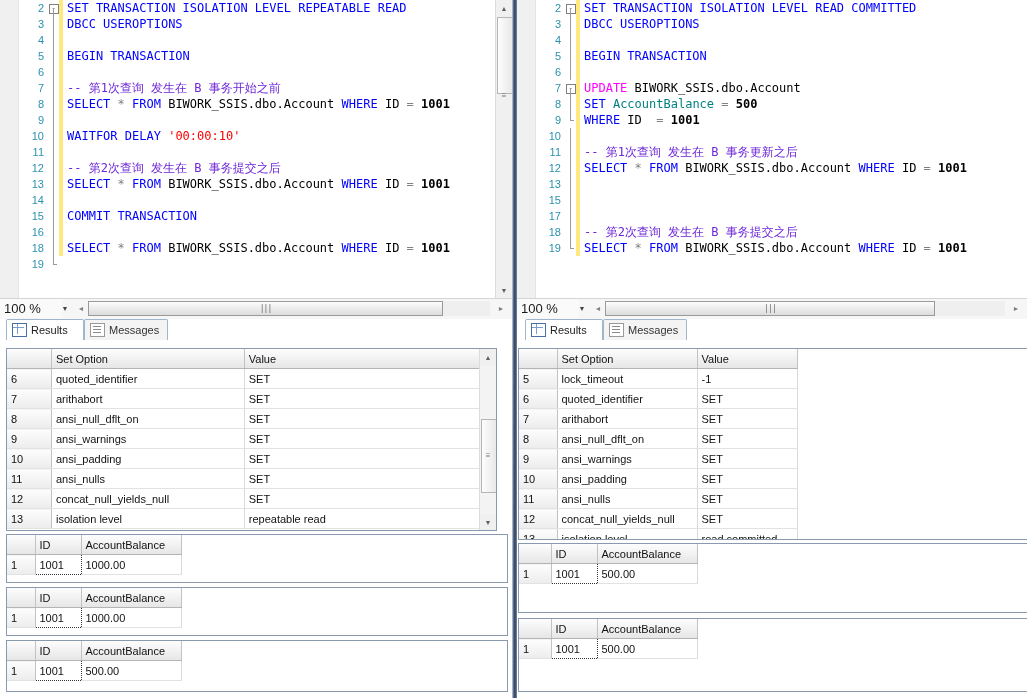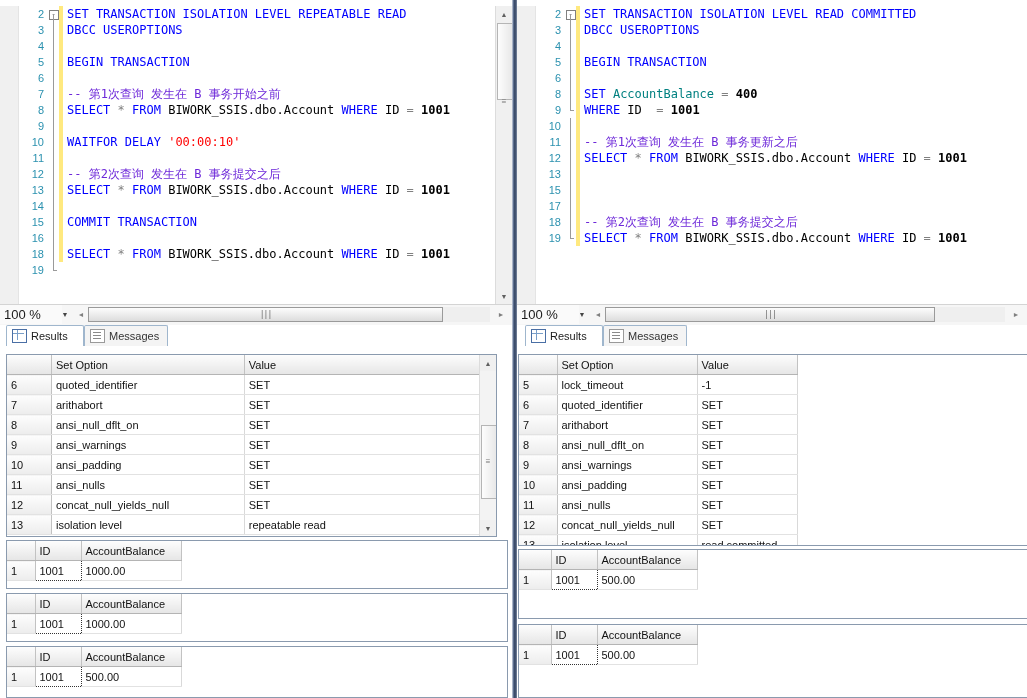--- a/index.html
+++ b/index.html
@@ -5,21 +5,21 @@
   html,body{margin:0;padding:0;}
   body{
     width:1027px;height:698px;overflow:hidden;
     background:#ffffff;
     font-family:"Liberation Sans", sans-serif;
     font-size:11px;color:#000;
   }
   .app{position:relative;width:1027px;height:698px;}
 
   
-  .pane{position:absolute;top:6px;height:518px;box-sizing:border-box;background:#fff;}
+  .pane{position:absolute;top:0;height:518px;box-sizing:border-box;background:#fff;}
   .pane-left{left:0;width:512px;}
   .pane-divider{position:absolute;left:512px;top:0;width:5px;height:698px;
     background:linear-gradient(to right,#cfd6e2 0%,#4a5d80 35%,#31415e 60%,#7c8aa3 100%);}
   .pane-right{left:517px;width:510px;}
 
   
   .editor{position:absolute;left:0;top:0;right:0;height:298px;background:#fff;overflow:hidden;}
   .ed-indicator{position:absolute;left:0;top:0;width:18px;height:298px;background:#f0f0f0;border-right:1px solid #e4e4e4;}
   .ed-code{position:absolute;left:18px;top:0;right:16px;height:298px;overflow:hidden;
     font-family:"DejaVu Sans Mono","Liberation Mono",monospace;font-size:12px;}
@@ -324,21 +324,22 @@
   <div class="pane pane-right">
 
     <div class="editor">
       <div class="ed-indicator"></div>
       <div class="ed-code" id="right-code" style="right:0;">
           <div class="code-line"><span class="ln">2</span><span class="fold"><span class="box">-</span><span class="vend" style="top:9px;height:7px;"></span></span><span class="chbar"></span><span class="txt"><span class="kw">SET TRANSACTION ISOLATION LEVEL READ COMMITTED</span></span></div>
           <div class="code-line"><span class="ln">3</span><span class="fold"><span class="vline"></span></span><span class="chbar"></span><span class="txt"><span class="kw">DBCC USEROPTIONS</span></span></div>
           <div class="code-line"><span class="ln">4</span><span class="fold"><span class="vline"></span></span><span class="chbar"></span><span class="txt">&nbsp;</span></div>
           <div class="code-line"><span class="ln">5</span><span class="fold"><span class="vline"></span></span><span class="chbar"></span><span class="txt"><span class="kw">BEGIN TRANSACTION</span></span></div>
           <div class="code-line"><span class="ln">6</span><span class="fold"><span class="vline"></span></span><span class="chbar"></span><span class="txt">&nbsp;</span></div>
-          <div class="code-line"><span class="ln">8</span><span class="fold"><span class="vline"></span></span><span class="chbar"></span><span class="txt"><span class="kw">SET </span><span class="grn">AccountBalance </span><span class="op">= </span><span class="num">400</span></span></div>
+          <div class="code-line"><span class="ln">7</span><span class="fold"><span class="box">-</span><span class="vend" style="top:9px;height:7px;"></span></span><span class="chbar"></span><span class="txt"><span class="kw2">UPDATE </span><span class="id">BIWORK_SSIS.dbo.Account</span></span></div>
+          <div class="code-line"><span class="ln">8</span><span class="fold"><span class="vline"></span></span><span class="chbar"></span><span class="txt"><span class="kw">SET </span><span class="grn">AccountBalance </span><span class="op">= </span><span class="num">500</span></span></div>
           <div class="code-line"><span class="ln">9</span><span class="fold"><span class="vend"></span><span class="hend"></span></span><span class="chbar"></span><span class="txt"><span class="kw">WHERE </span><span class="id">ID  </span><span class="op">= </span><span class="num">1001</span></span></div>
           <div class="code-line"><span class="ln">10</span><span class="fold"><span class="vline"></span></span><span class="chbar"></span><span class="txt">&nbsp;</span></div>
           <div class="code-line"><span class="ln">11</span><span class="fold"><span class="vline"></span></span><span class="chbar"></span><span class="txt"><span class="cm">-- 第1次查询 发生在 B 事务更新之后</span></span></div>
           <div class="code-line"><span class="ln">12</span><span class="fold"><span class="vline"></span></span><span class="chbar"></span><span class="txt"><span class="kw">SELECT </span><span class="op">* </span><span class="kw">FROM </span><span class="id">BIWORK_SSIS.dbo.Account </span><span class="kw">WHERE </span><span class="id">ID </span><span class="op">= </span><span class="num">1001</span></span></div>
           <div class="code-line"><span class="ln">13</span><span class="fold"><span class="vline"></span></span><span class="chbar"></span><span class="txt">&nbsp;</span></div>
           <div class="code-line"><span class="ln">15</span><span class="fold"><span class="vline"></span></span><span class="chbar"></span><span class="txt">&nbsp;</span></div>
           <div class="code-line"><span class="ln">17</span><span class="fold"><span class="vline"></span></span><span class="chbar"></span><span class="txt">&nbsp;</span></div>
           <div class="code-line"><span class="ln">18</span><span class="fold"><span class="vline"></span></span><span class="chbar"></span><span class="txt"><span class="cm">-- 第2次查询 发生在 B 事务提交之后</span></span></div>
           <div class="code-line"><span class="ln">19</span><span class="fold"><span class="vend"></span><span class="hend"></span></span><span class="chbar"></span><span class="txt"><span class="kw">SELECT </span><span class="op">* </span><span class="kw">FROM </span><span class="id">BIWORK_SSIS.dbo.Account </span><span class="kw">WHERE </span><span class="id">ID </span><span class="op">= </span><span class="num">1001</span></span></div>
         </div>

